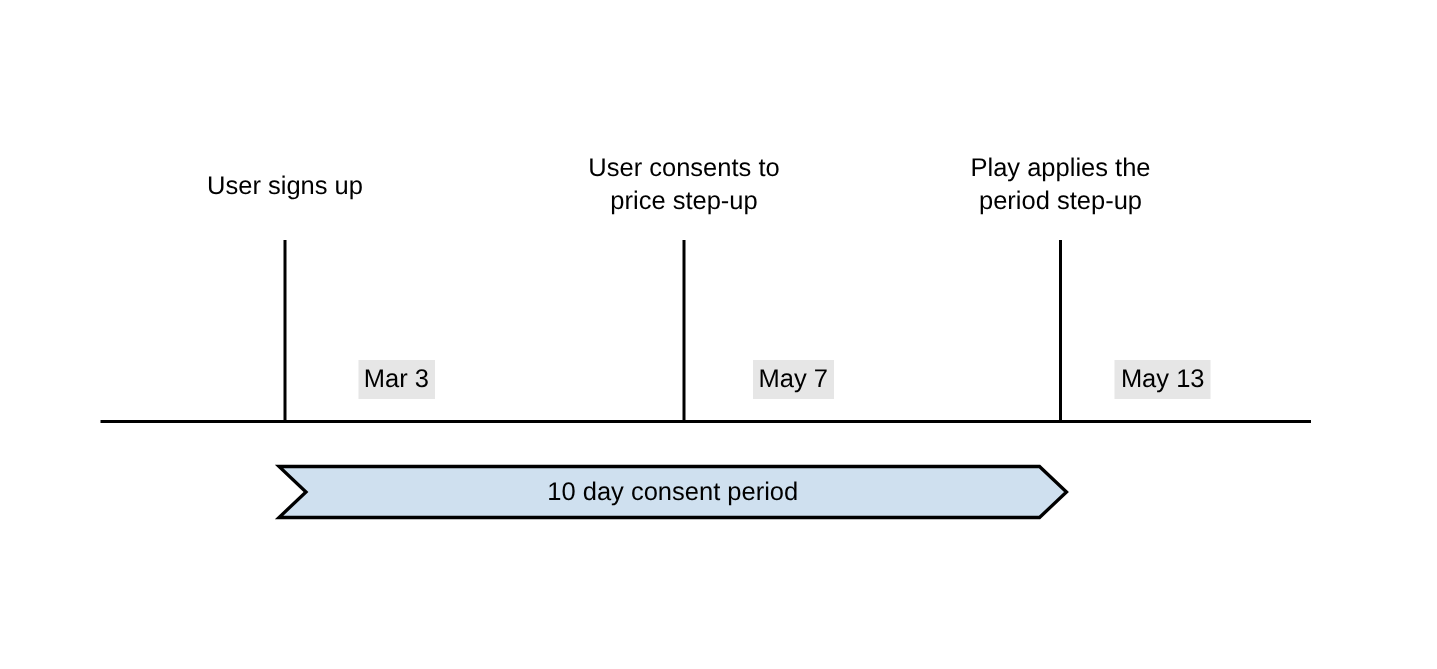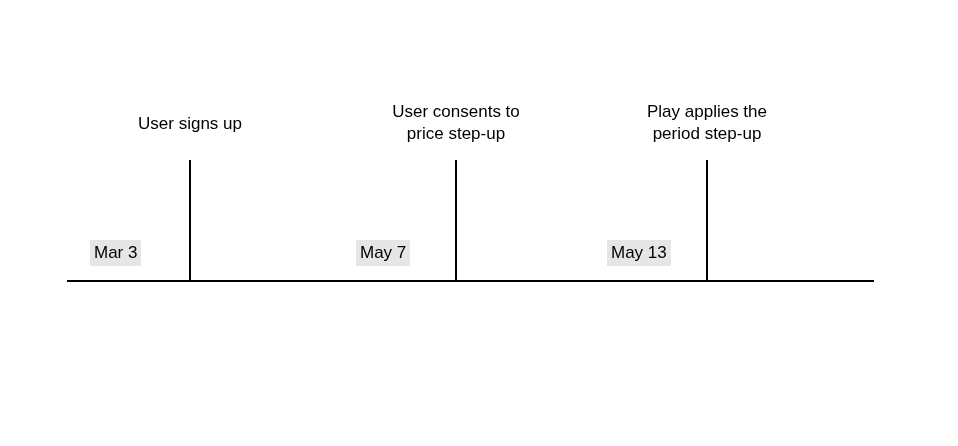--- a/index.html
+++ b/index.html
@@ -53,21 +53,21 @@
     color: #000000;
     white-space: pre-line;
   }
   .event-label.one-line { top: 113px; }
   .event-label.two-line { top: 101px; }
 
   .event-date {
     position: absolute;
     left: -100px;
     width: 200px;
-    text-align: left;
+    text-align: right;
     top: 240px;
     font-size: 17px;
     line-height: 22px;
     color: #000000;
   }
   .event-date span {
     background: #e6e6e6;
     padding: 2px 4px;
     display: inline-block;
   }
@@ -126,14 +126,20 @@
 
   <div class="event" style="left:707px;">
     <div class="event-label two-line">Play applies the
 period step-up</div>
     <div class="event-tick"></div>
     <div class="event-date">
       <span>May 13</span>
     </div>
   </div>
 
+  <div class="banner">
+    <svg viewBox="0 0 527 36" preserveAspectRatio="none">
+      <polygon points="1,1 508,1 526,18 508,35 1,35 19,18" fill="#cfe0ef" stroke="#000000" stroke-width="2.2" stroke-linejoin="miter"></polygon>
+    </svg>
+    <div class="banner-text">10 day consent period</div>
+  </div>
 
 </div>
 
 </body></html>

